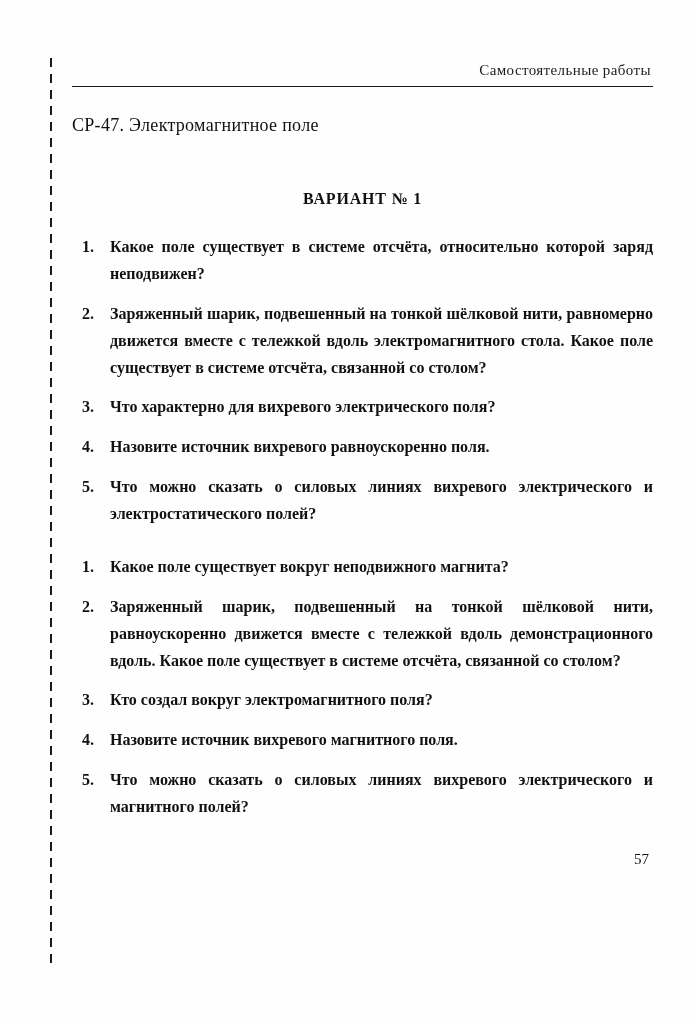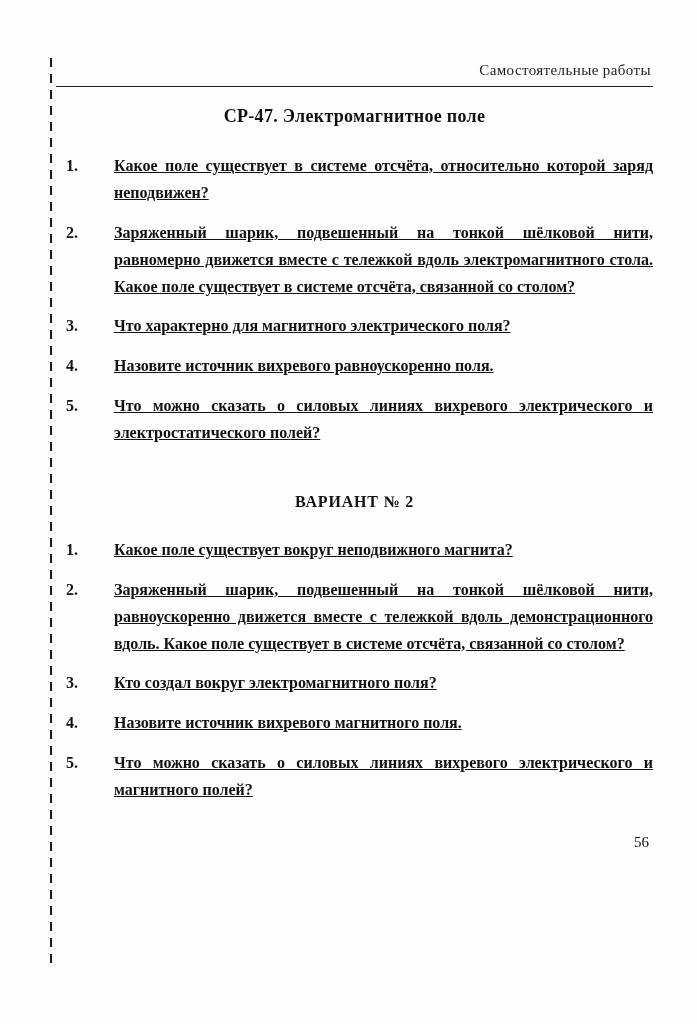--- a/index.html
+++ b/index.html
@@ -25,41 +25,41 @@
     bottom: 60px;
     width: 2px;
     background: repeating-linear-gradient(
       to bottom,
       #1a1a1a 0px, #1a1a1a 9px,
       transparent 9px, transparent 16px
     );
   }
   .content {
     position: absolute;
-    left: 56px;
+    left: 72px;
     right: 44px;
     top: 62px;
   }
   .running-head {
     text-align: right;
     font-size: 15px;
     letter-spacing: 0.4px;
     color: #1c1c1c;
     padding-right: 2px;
   }
   .head-rule {
     border: none;
     border-bottom: 1.6px solid #1c1c1c;
     margin: 7px 0 0 0;
   }
   .doc-title {
-    margin-top: 19px;
-    text-align: center;
+    margin-top: 28px;
+    text-align: left;
     font-size: 18px;
-    font-weight: bold;
+    font-weight: normal;
     letter-spacing: 0.3px;
   }
   .variant-heading {
     text-align: center;
     font-size: 16px;
     font-weight: bold;
     letter-spacing: 0.8px;
   }
   .variant-1 .variant-heading { margin-top: 54px; }
   .variant-2 .variant-heading { margin-top: 46px; }
@@ -73,23 +73,22 @@
     font-weight: bold;
     line-height: 1.68;
   }
   .q-num {
     flex: 0 0 30px;
     padding-left: 10px;
     box-sizing: border-box;
   }
   .q-text {
     flex: 1;
-    margin-left: 28px;
+    margin-left: 8px;
     text-align: justify;
-    text-decoration: underline;
   }
   .page-number {
     text-align: right;
     font-size: 15px;
     margin-top: 30px;
     padding-right: 4px;
   }
 </style>
 </head>
 <body>
@@ -99,47 +98,47 @@
   <div class="tear-line"></div>
 
   <div class="content">
 
     <div class="running-head">Самостоятельные работы</div>
     <hr class="head-rule">
 
     <div class="doc-title">СР-47. Электромагнитное поле</div>
 
     <section class="variant-1">
+      <div class="variant-heading">ВАРИАНТ № 1</div>
 
       <div class="questions">
         <div class="question">
           <span class="q-num">1.</span>
           <span class="q-text">Какое поле существует в системе отсчёта, относительно которой заряд неподвижен?</span>
         </div>
         <div class="question">
           <span class="q-num">2.</span>
           <span class="q-text">Заряженный шарик, подвешенный на тонкой шёлковой нити, равномерно движется вместе с тележкой вдоль электромагнитного стола. Какое поле существует в системе отсчёта, связанной со столом?</span>
         </div>
         <div class="question">
           <span class="q-num">3.</span>
-          <span class="q-text">Что характерно для магнитного электрического поля?</span>
+          <span class="q-text">Что характерно для вихревого электрического поля?</span>
         </div>
         <div class="question">
           <span class="q-num">4.</span>
           <span class="q-text">Назовите источник вихревого равноускоренно поля.</span>
         </div>
         <div class="question">
           <span class="q-num">5.</span>
           <span class="q-text">Что можно сказать о силовых линиях вихревого электрического и электростатического полей?</span>
         </div>
       </div>
     </section>
 
     <section class="variant-2">
-      <div class="variant-heading">ВАРИАНТ № 2</div>
 
       <div class="questions">
         <div class="question">
           <span class="q-num">1.</span>
           <span class="q-text">Какое поле существует вокруг неподвижного магнита?</span>
         </div>
         <div class="question">
           <span class="q-num">2.</span>
           <span class="q-text">Заряженный шарик, подвешенный на тонкой шёлковой нити, равноускоренно движется вместе с тележкой вдоль демонстрационного вдоль. Какое поле существует в системе отсчёта, связанной со столом?</span>
         </div>
@@ -151,16 +150,16 @@
           <span class="q-num">4.</span>
           <span class="q-text">Назовите источник вихревого магнитного поля.</span>
         </div>
         <div class="question">
           <span class="q-num">5.</span>
           <span class="q-text">Что можно сказать о силовых линиях вихревого электрического и магнитного полей?</span>
         </div>
       </div>
     </section>
 
-    <div class="page-number">56</div>
+    <div class="page-number">57</div>
 
   </div>
 </div>
 
 </body></html>

